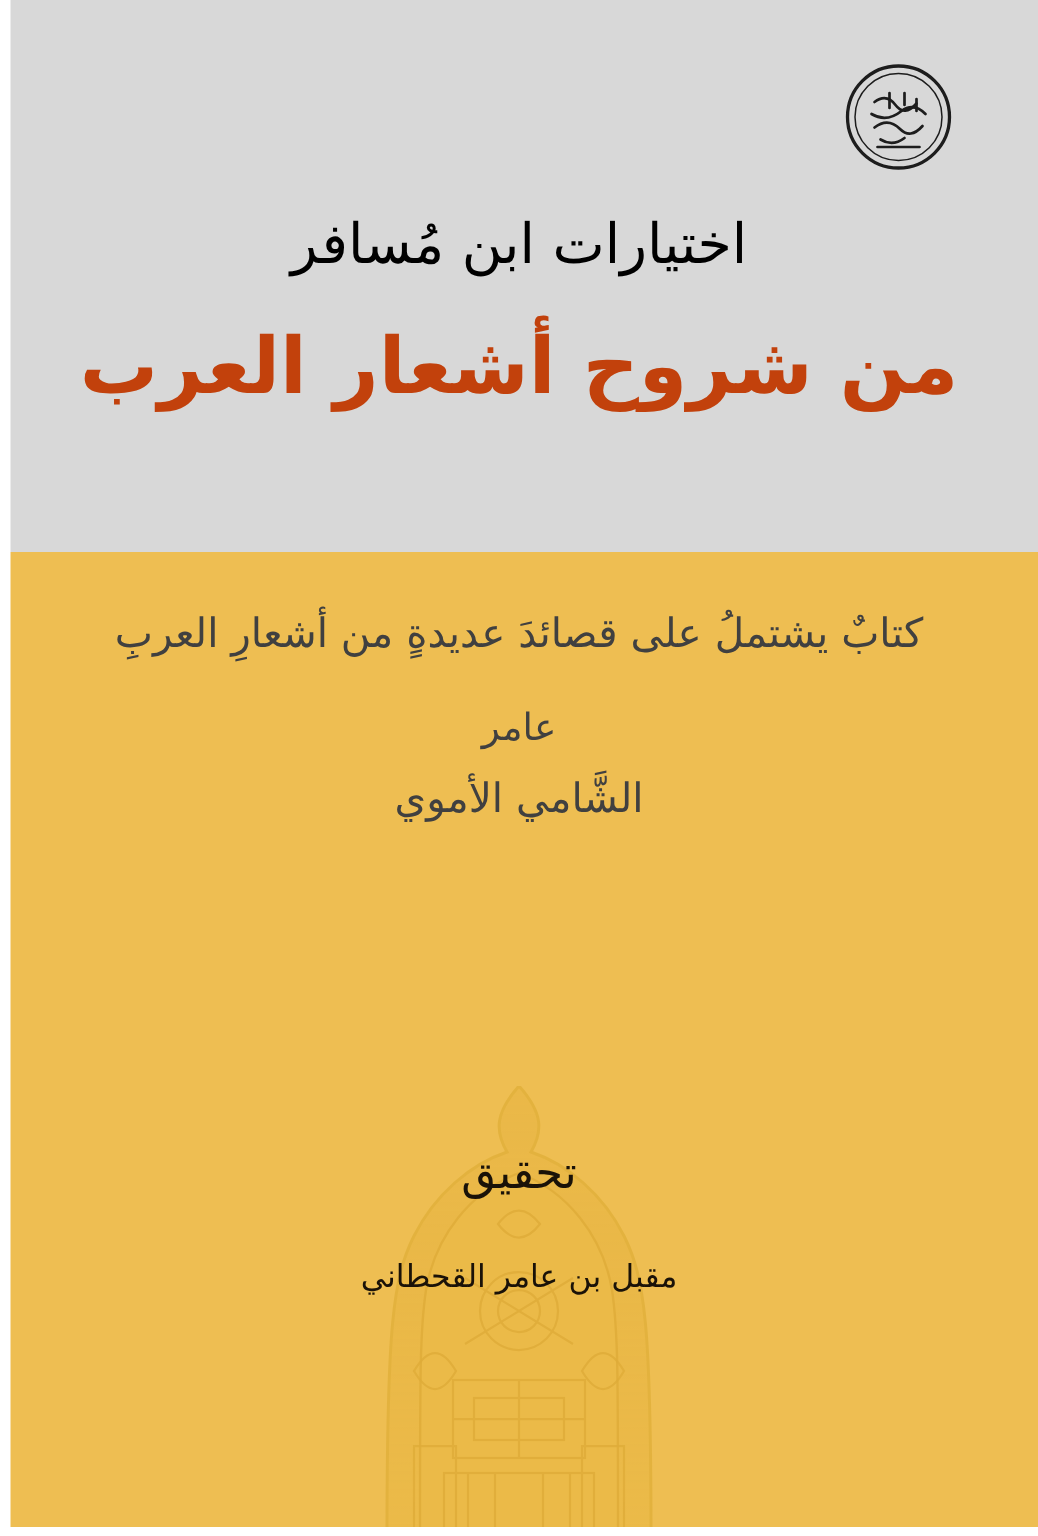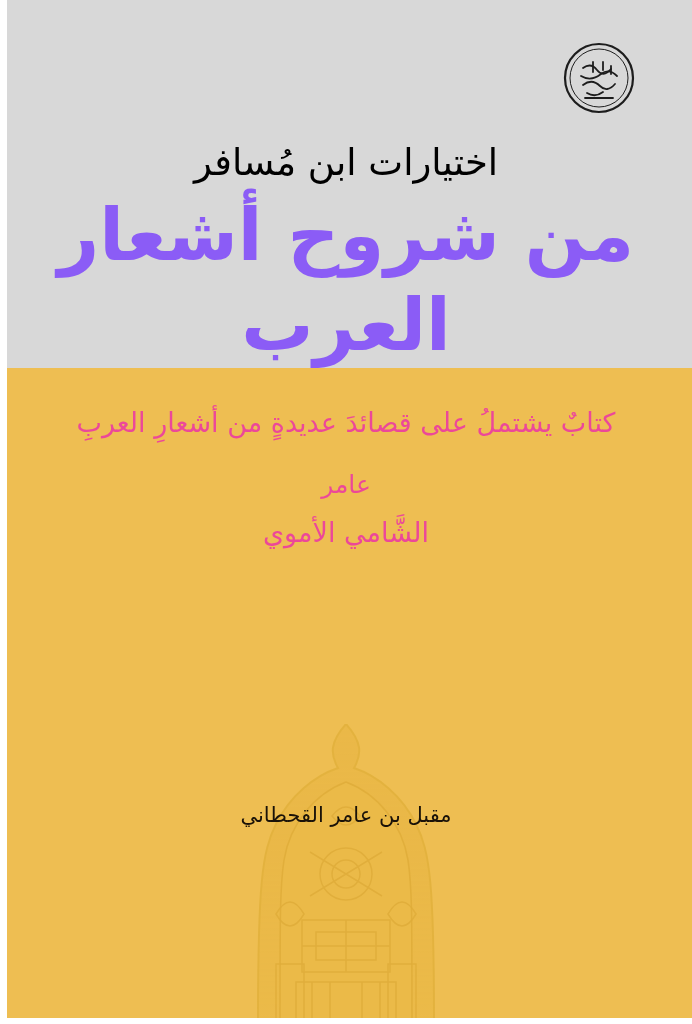--- a/index.html
+++ b/index.html
@@ -81,36 +81,36 @@
     z-index: 20;
   }
   .title-small {
     font-size: 37px;
     line-height: 1.25;
     color: #000000;
     letter-spacing: 0.5px;
     font-weight: 500;
   }
   .title-main {
-    margin-top: 4px;
-    font-size: 72px;
+    margin-top: 27px;
+    font-size: 52px;
     line-height: 1.25;
-    color: #8b5cf6;
+    color: #c2410c;
     font-weight: 700;
   }
 
   
   .subtitle-block {
     position: absolute;
     top: 405px;
     left: 0;
     width: 692px;
     text-align: center;
     z-index: 20;
-    color: #ec4899;
+    color: #404040;
   }
   .sub-line-1 {
     font-size: 27px;
     line-height: 1.3;
     white-space: nowrap;
   }
   .sub-collected {
     margin-top: 30px;
     font-size: 25px;
   }
@@ -222,20 +222,21 @@
     <div class="title-main">من شروح أشعار العرب</div>
   </div>
 
   <div class="subtitle-block">
     <div class="sub-line-1">كتابٌ يشتملُ على قصائدَ عديدةٍ من أشعارِ العربِ</div>
     <div class="sub-collected">عامر</div>
     <div class="sub-author-2">الشَّامي الأموي</div>
   </div>
 
   <div class="editors-block">
+    <div class="tahqiq">تحقيق</div>
     <div class="editors-row">
       <div class="editor-name">مقبل بن عامر القحطاني</div>
     </div>
   </div>
 
   <div class="edge-left"></div>
   <div class="edge-bottom"></div>
 </div>
 
 </body></html>

